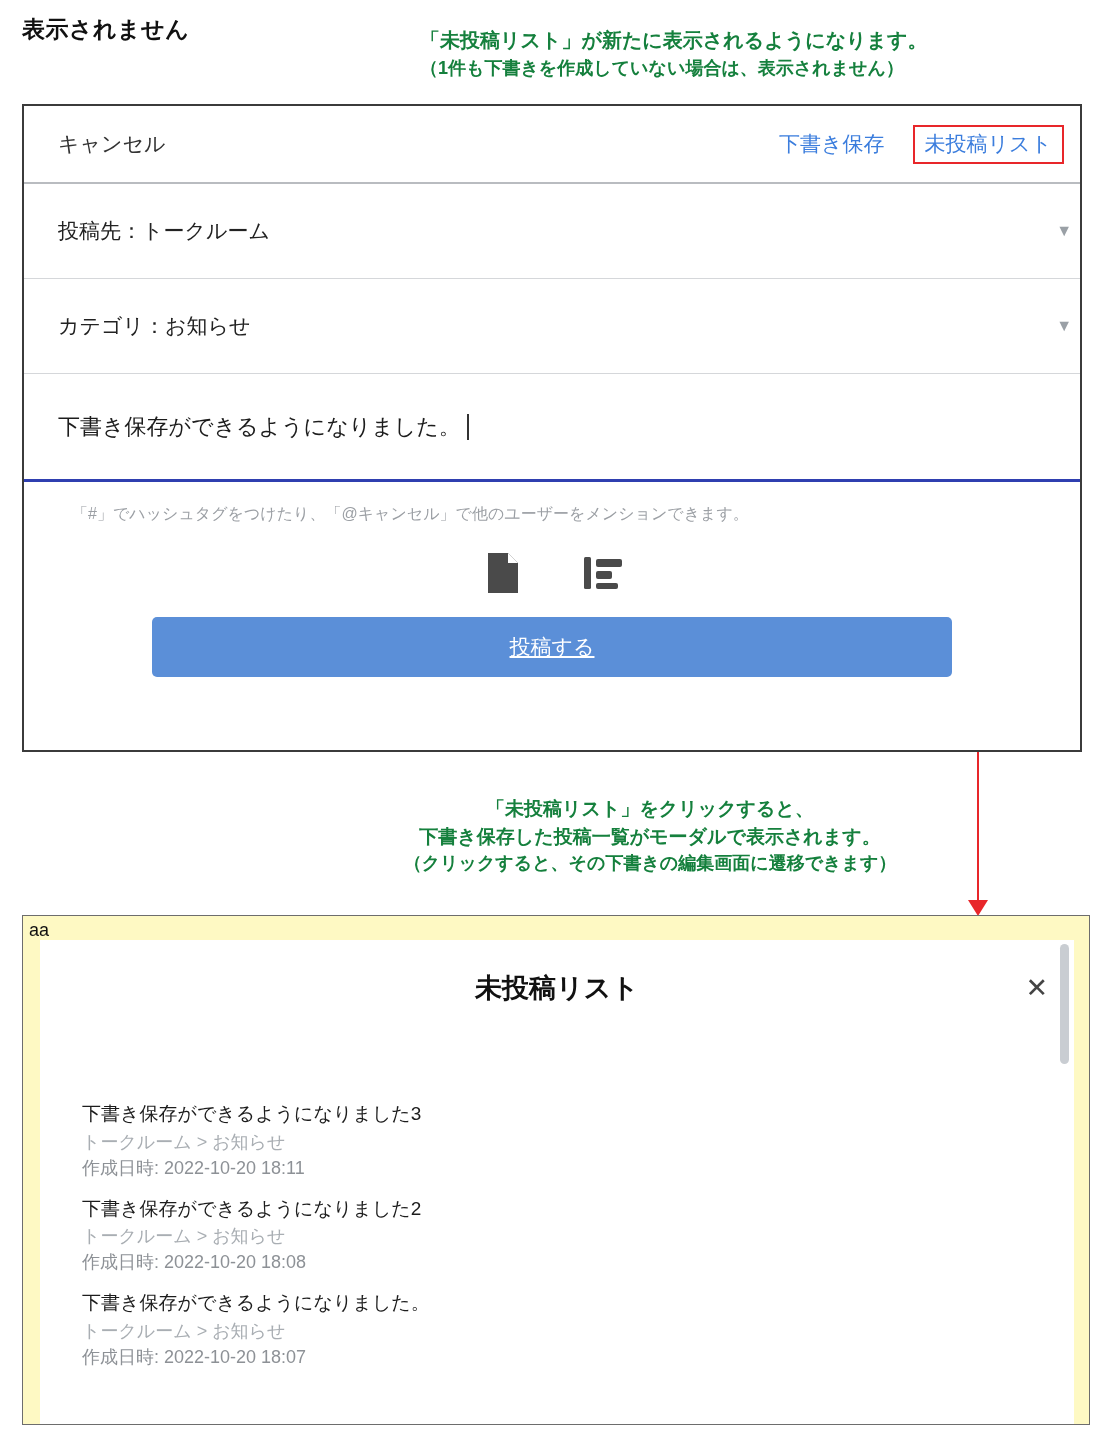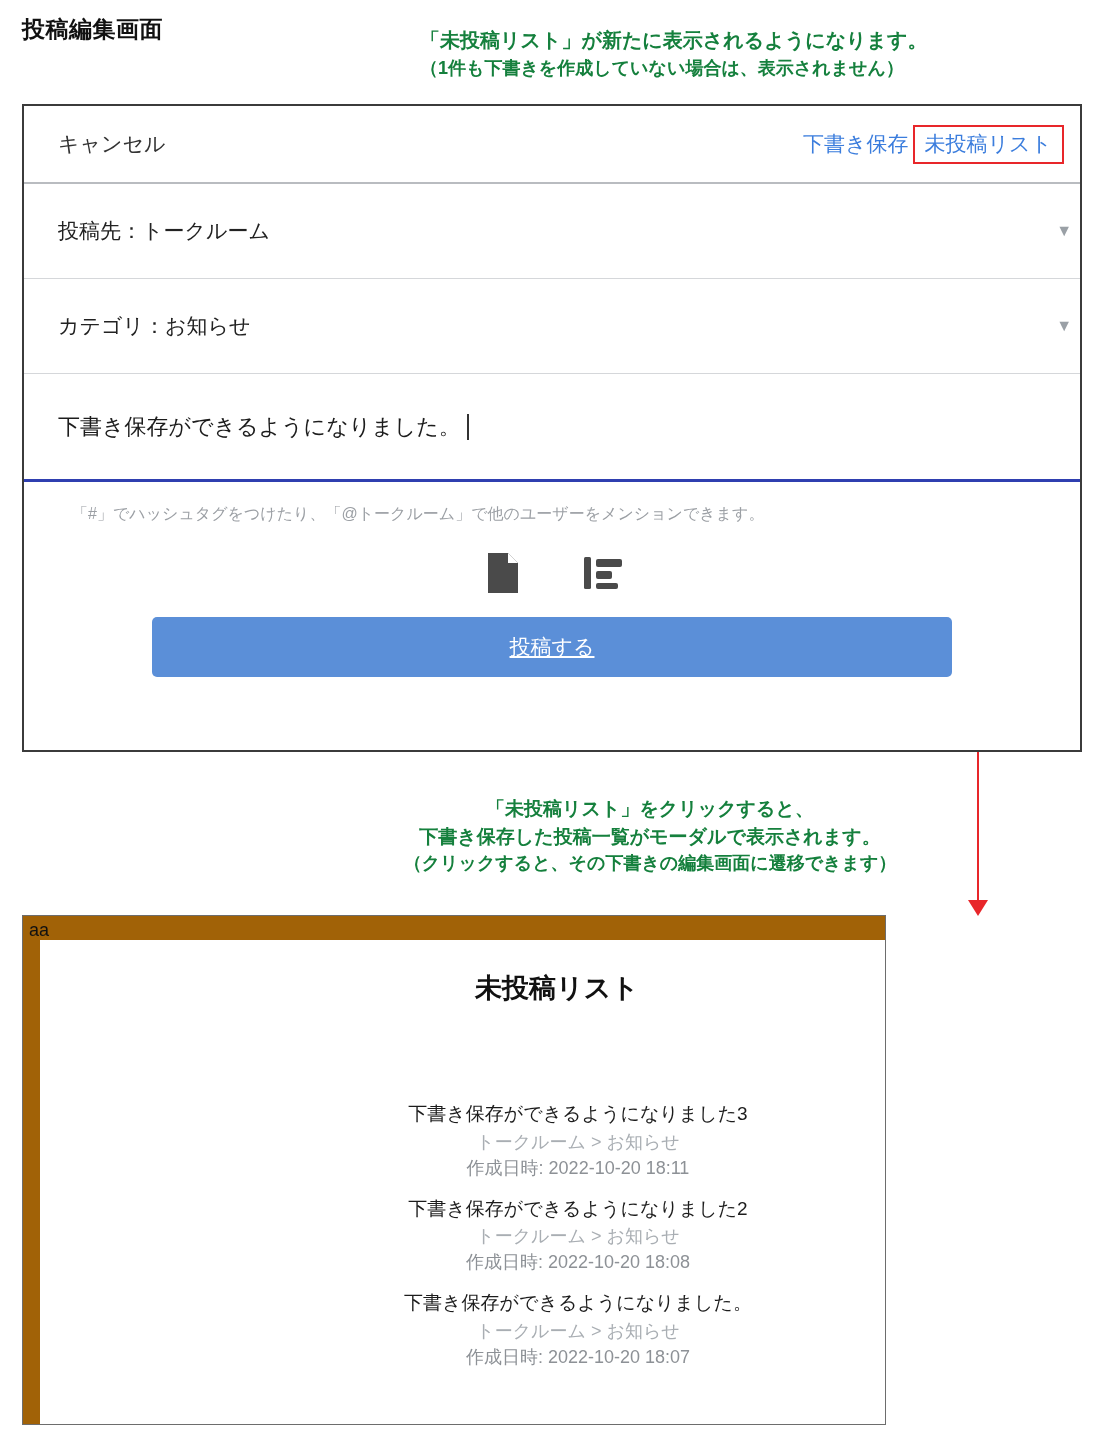--- a/index.html
+++ b/index.html
@@ -99,21 +99,21 @@
     border-bottom: 2px solid #b9bcc0;
   }
   .cancel-btn {
     font-size: 21px;
     color: #333333;
   }
   .topbar-right {
     margin-left: auto;
     display: flex;
     align-items: center;
-    gap: 4px;
+    gap: 28px;
   }
   .draft-save {
     font-size: 21px;
     color: #3b7ddd;
   }
   .draft-list-btn {
     font-size: 21px;
     color: #3b7ddd;
     border: 2px solid #e8262a;
     padding: 6px 10px 8px 10px;
@@ -183,23 +183,23 @@
     justify-content: center;
     border-radius: 5px;
     text-decoration: underline;
   }
 
   
   .modal-window {
     position: absolute;
     left: 22px;
     top: 915px;
-    width: 864px;
+    width: 1068px;
     height: 510px;
-    background: #a16207;
+    background: #fef9c3;
     border: 1px solid #6d6d6d;
     box-sizing: border-box;
     overflow: hidden;
   }
   .url-chip {
     position: absolute;
     left: 6px;
     top: 4px;
     font-size: 18px;
     color: #111;
@@ -234,21 +234,20 @@
     right: 26px;
     top: 48px;
     transform: translateY(-50%);
     font-size: 27px;
     color: #444444;
     line-height: 1;
   }
   .draft-list {
     margin-top: 76px;
     padding-left: 42px;
-    text-align: center;
   }
   .draft-item {
     margin-bottom: 14px;
   }
   .draft-title {
     font-size: 19px;
     color: #1c1c1c;
     line-height: 1.5;
   }
   .draft-path {
@@ -275,21 +274,21 @@
     top: 4px;
     width: 9px;
     height: 120px;
     background: #c9cdd2;
     border-radius: 5px;
   }
 </style>
 </head>
 <body>
 
-<div class="page-title">投稿編集画面</div>
+<div class="page-title">表示されません</div>
 
 <div class="annot annot-top">
   <div>「未投稿リスト」が新たに表示されるようになります。</div>
   <div class="sub">（1件も下書きを作成していない場合は、表示されません）</div>
 </div>
 
 <div class="connector-line"></div>
 <div class="connector-arrow"></div>
 
 <div class="editor">
@@ -310,21 +309,21 @@
   <div class="editor-row select-row">
     <span>カテゴリ：お知らせ</span>
     <span class="caret">▼</span>
   </div>
 
   <div class="body-row">
     <span>下書き保存ができるようになりました。</span>
     <span class="caret-text"></span>
   </div>
 
-  <div class="hint-row">「#」でハッシュタグをつけたり、「@トークルーム」で他のユーザーをメンションできます。</div>
+  <div class="hint-row">「#」でハッシュタグをつけたり、「@キャンセル」で他のユーザーをメンションできます。</div>
 
   <div class="icon-row">
     <span class="icon-doc">
       <svg width="38" height="44" viewBox="0 0 38 44">
         <path d="M4 2 h20 l10 10 v30 H4 Z" fill="#4a4a4a"></path>
         <path d="M24 2 v10 h10 Z" fill="#ffffff"></path>
       </svg>
     </span>
     <span class="icon-poll">
       <svg width="44" height="44" viewBox="0 0 44 44">

